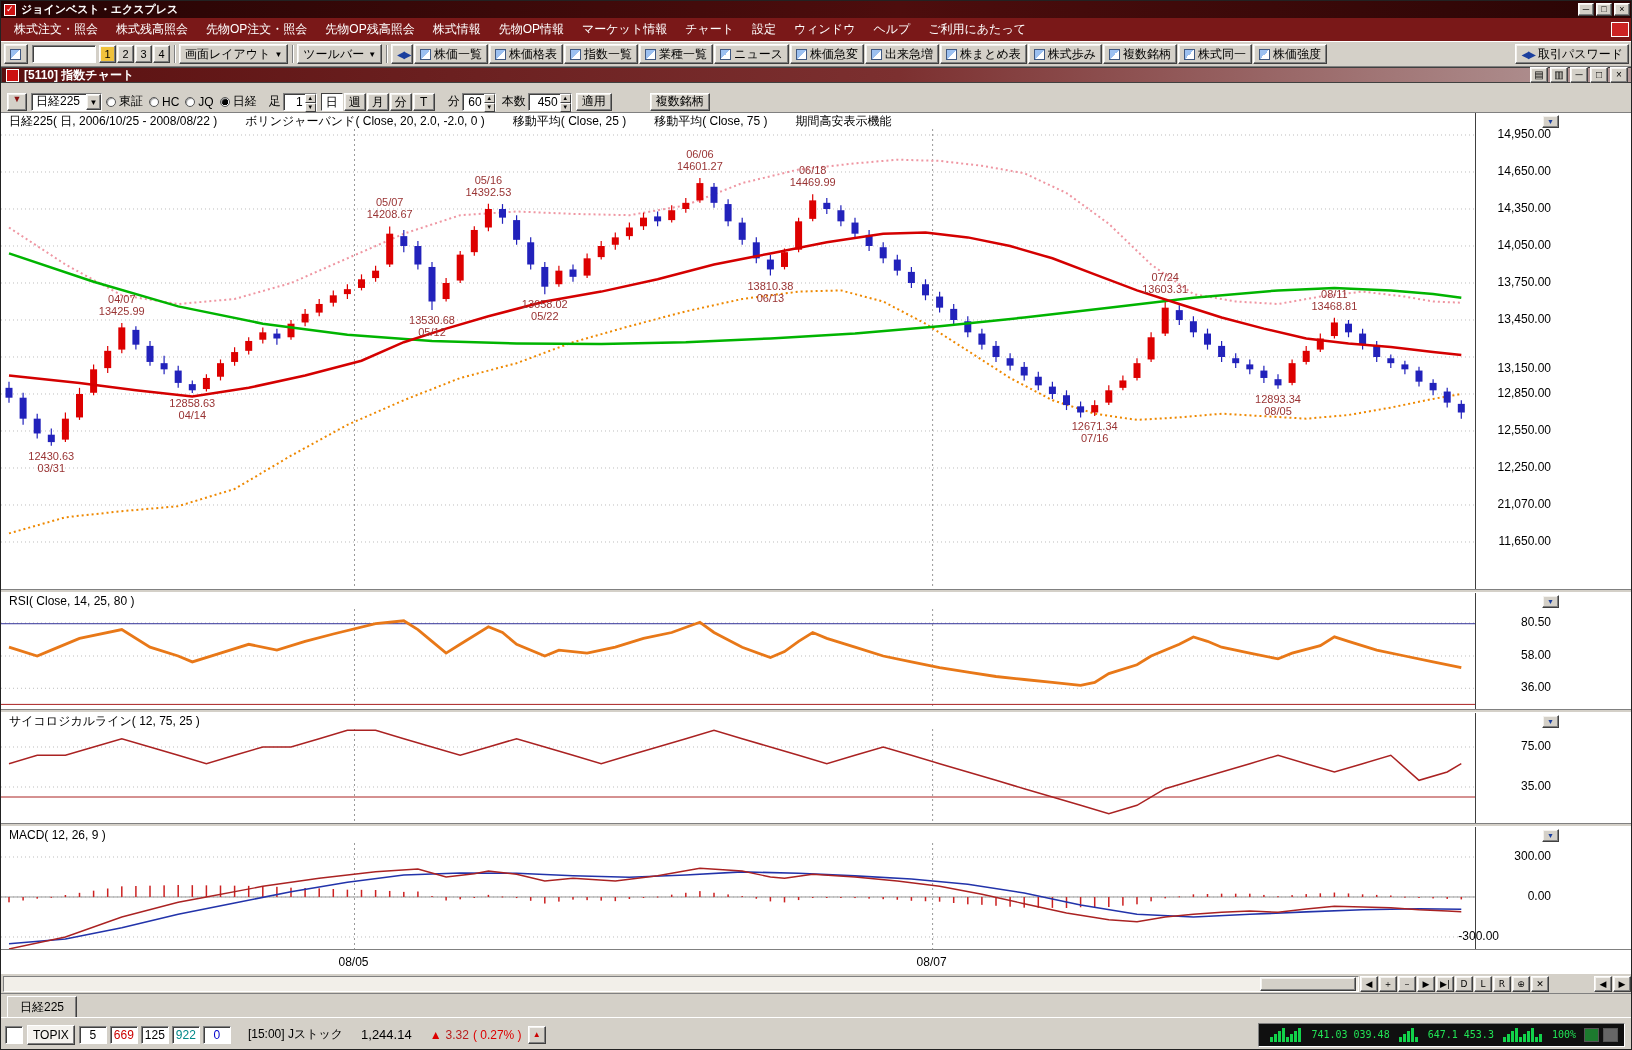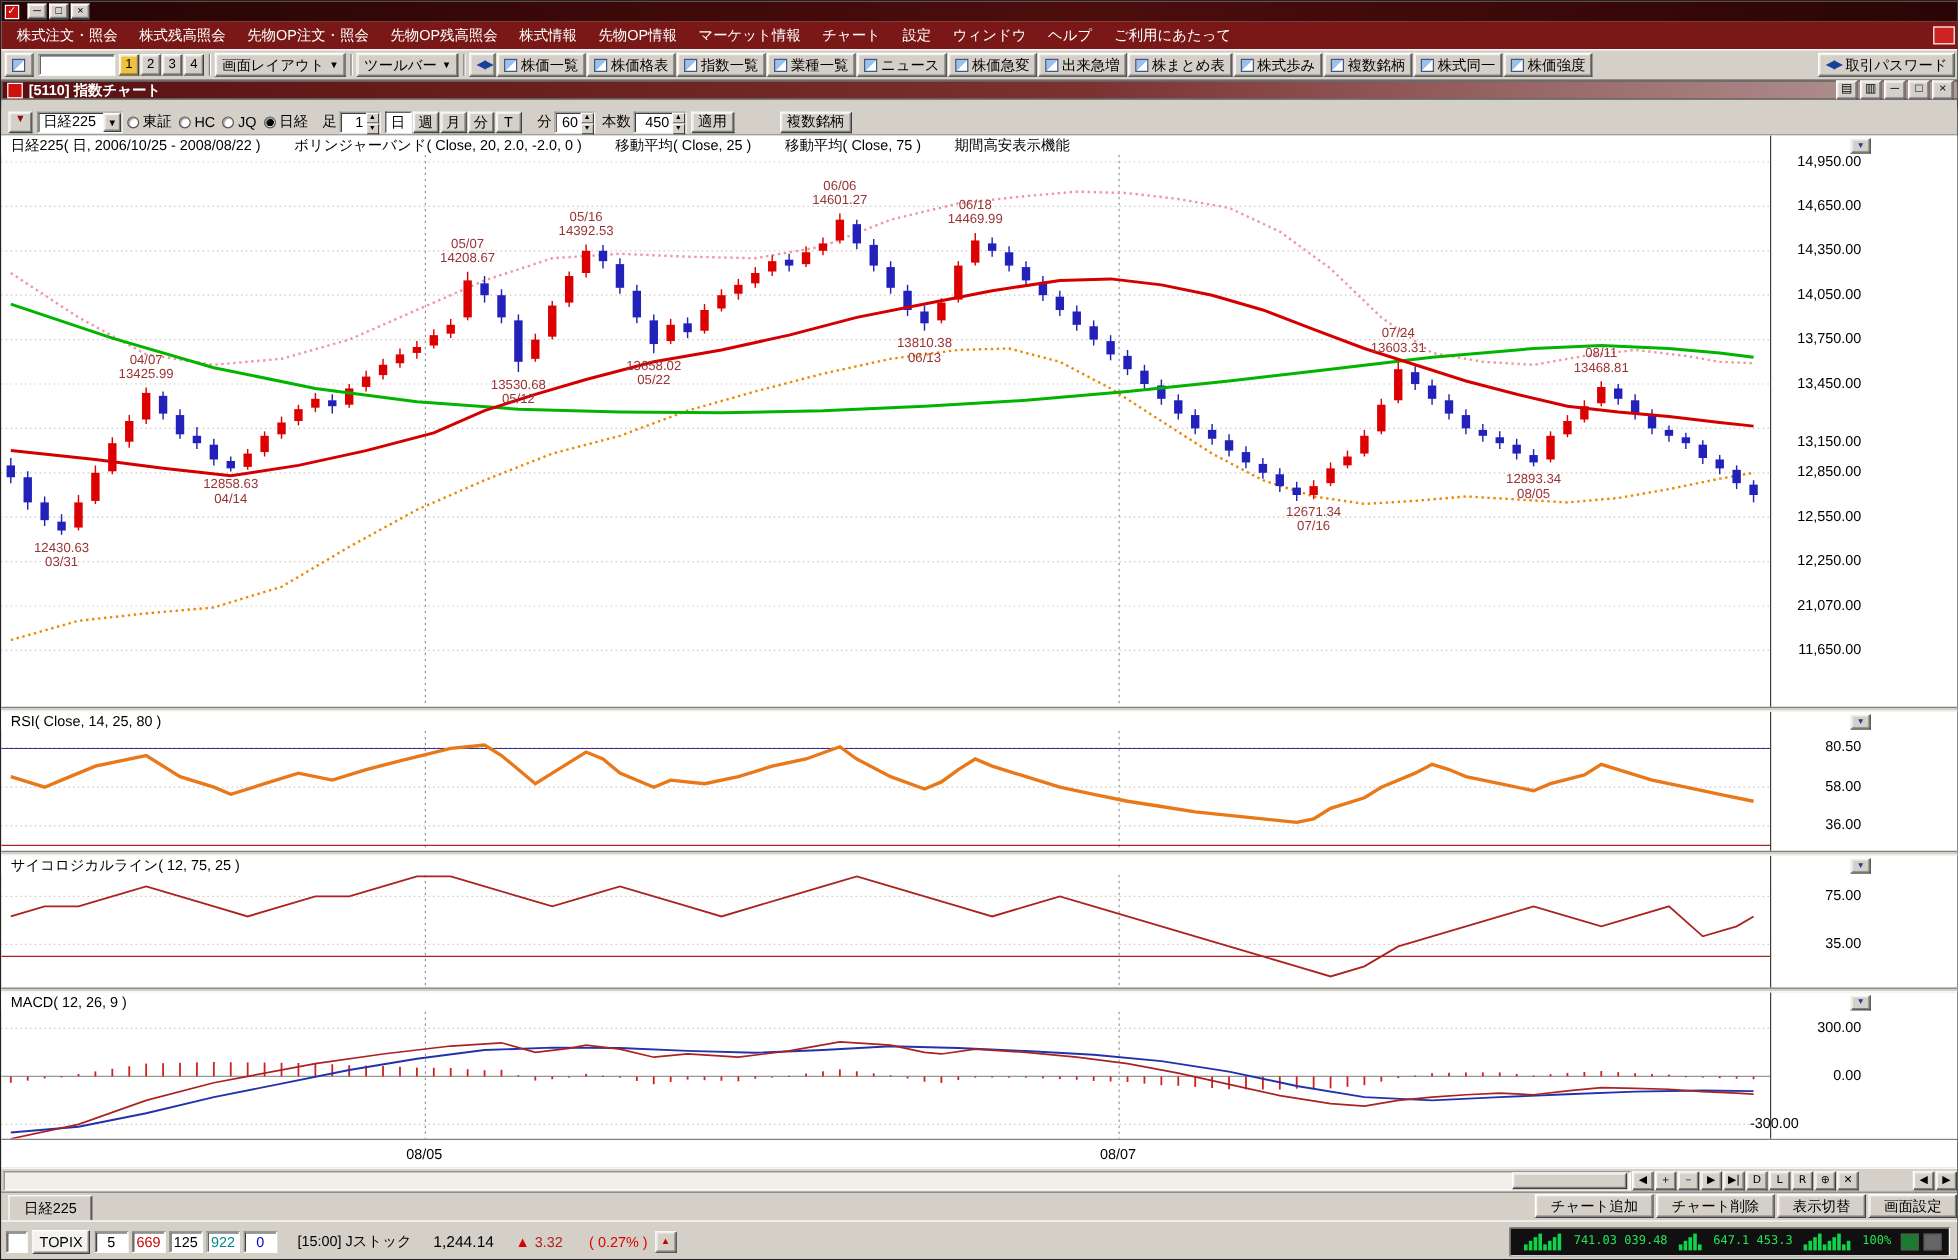--- a/index.html
+++ b/index.html
@@ -97,20 +97,21 @@
   .led-text { color:#22e455; font-family:"DejaVu Sans Mono", monospace; font-size:10px; margin:0 4px; }
   .led-icon { width:15px; height:14px; margin-left:4px; border:1px solid #555; }
 </style>
 </head>
 <body>
 
 <div class="screen">
 
   <div class="abs titlebar">
     <div class="ticon"></div>
+    <div class="ttext">ジョインベスト・エクスプレス</div>
     <div class="winbtn raised">─</div>
     <div class="winbtn raised">□</div>
     <div class="winbtn raised">×</div>
   </div>
 
   <div class="abs menubar">
     <div id="menu-items" style="display:flex;">
         <div class="menuitem">株式注文・照会</div>
         <div class="menuitem">株式残高照会</div>
         <div class="menuitem">先物OP注文・照会</div>
@@ -739,45 +740,39 @@
         <div class="sbtn raised">✕</div>
       </div>
     <div class="scorner" id="corner-buttons">
         <div class="sbtn raised">◀</div>
         <div class="sbtn raised">▶</div>
       </div>
   </div>
 
   <div class="abs tabsrow">
     <div class="tab">日経225</div>
-    <div class="footbtns" id="footer-buttons">
-        <div class="fbtn raised">チャート追加</div>
-        <div class="fbtn raised">チャート削除</div>
-        <div class="fbtn raised">表示切替</div>
-        <div class="fbtn raised">画面設定</div>
-      </div>
   </div>
 
   <div class="abs statusbar">
     <div class="stbox sunken"></div>
     <div class="tbtn raised" style="height:20px;background:#f4f2ee;">
         <span>TOPIX</span>
       </div>
     <div id="status-cells" style="display:flex;">
         <div class="stcell sunken" style="color: rgb(0, 0, 0); margin-right: 3px;">5</div>
         <div class="stcell sunken" style="color: rgb(204, 0, 0); margin-right: 3px;">669</div>
         <div class="stcell sunken" style="color: rgb(0, 0, 0); margin-right: 3px;">125</div>
         <div class="stcell sunken" style="color: rgb(0, 136, 136); margin-right: 3px;">922</div>
         <div class="stcell sunken" style="color: rgb(0, 0, 204); margin-right: 3px;">0</div>
       </div>
     <span class="sttext" style="margin-left:10px;">[15:00] Jストック</span>
     <span class="sttext" style="margin-left:14px;font-size:13px;">1,244.14</span>
     <span class="sttext" id="st-arrow" style="margin-left: 14px; color: rgb(221, 0, 0);">▲</span>
     <span class="sttext" id="st-change" style="color: #b91c1c;">3.32</span>
-    <span class="sttext" id="st-pct" style="margin-left: 18px; color: rgb(221, 0, 0);">( 0.27% )</span>
+    <span class="sttext" id="st-pct" style="margin-left: 0; color: rgb(221, 0, 0);">( 0.27% )</span>
     <div class="winbtn raised" style="width:18px;height:18px;color:#cc0000;font-size:8px;line-height:16px;">▲</div>
     <div class="led-panel">
       <span class="bars" id="bars1">
           <i style="height: 5px;"></i>
           <i style="height: 8px;"></i>
           <i style="height: 11px;"></i>
           <i style="height: 14px;"></i>
           <i style="height: 5px;"></i>
           <i style="height: 8px;"></i>
           <i style="height: 11px;"></i>

